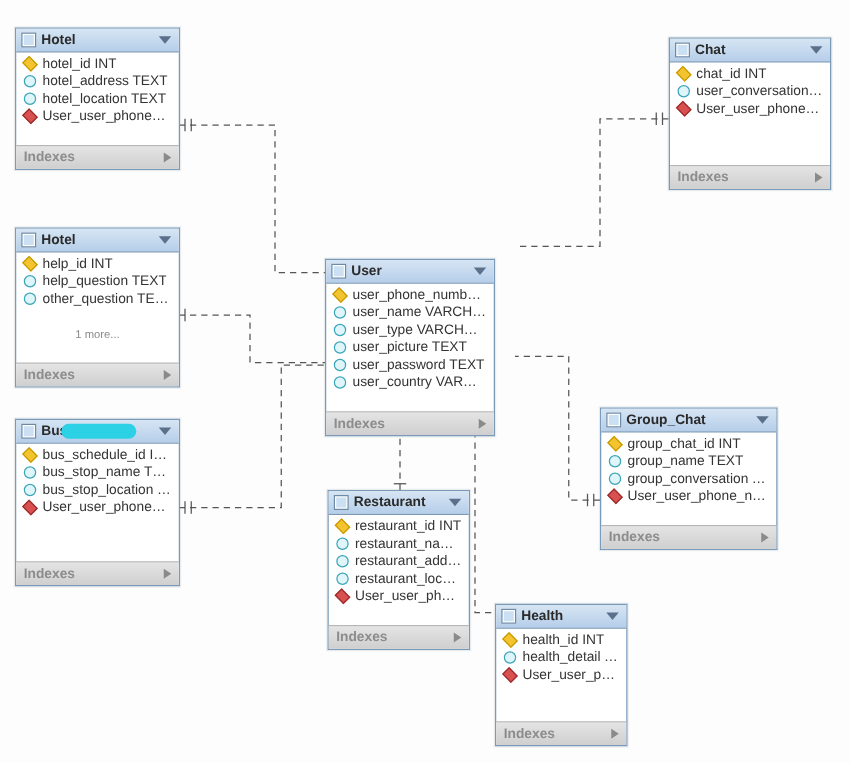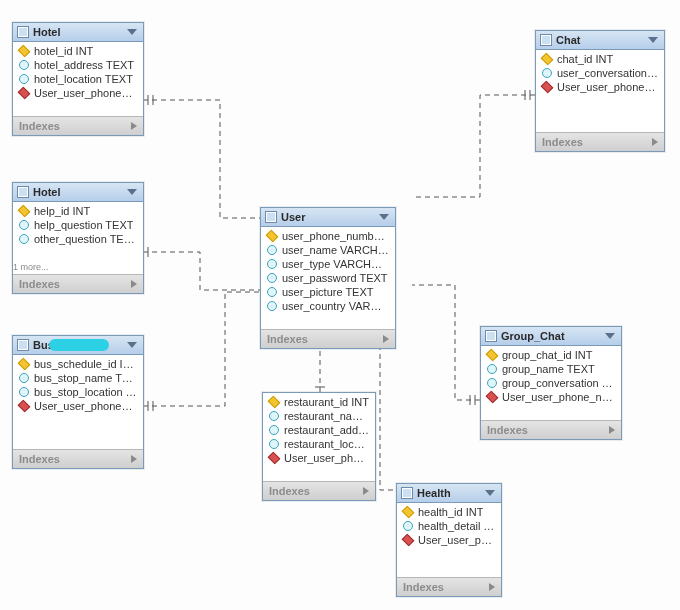--- a/index.html
+++ b/index.html
@@ -11,21 +11,21 @@
   .tri { width:0; height:0; border-left:5px solid transparent; border-right:5px solid transparent; border-top:6px solid #5b718b; }
   .tblicon { width:10px; height:10px; background:#fff; border:1px solid #6d8aa9; display:flex; }
   .tblicon::before { content:""; margin:1px; flex:1; background:linear-gradient(#cbe0f3,#cbe0f3); }
   .fields { padding:2px 0 16px 0; }
   .field { display:flex; align-items:center; gap:5px; padding:1px 6px 1px 6px; white-space:nowrap; overflow:hidden; text-overflow:ellipsis; color:#333; }
   .field span.txt { overflow:hidden; text-overflow:ellipsis; }
   .ico { width:8px; height:8px; flex:0 0 8px; }
   .ico.pk { background:#f4c430; transform:rotate(45deg); border:1px solid #c79a00; width:6px; height:6px; }
   .ico.col { border:1px solid #3aa6b9; border-radius:50%; background:#dff5fa; }
   .ico.fk { background:#d85050; transform:rotate(45deg); width:6px; height:6px; border:1px solid #9a2c2c; }
-  .more { font-size:9px; color:#8a8a8a; text-align:left; padding-bottom:2px; }
+  .more { font-size:9px; color:#8a8a8a; text-align:center; padding-bottom:18px; }
   .indexes { background:linear-gradient(#e4e4e4,#cfcfcf); border-top:1px solid #b7b7b7; color:#8c8c8c; padding:3px 6px; display:flex; align-items:center; justify-content:space-between; font-weight:bold; }
   .indexes .tri2 { width:0; height:0; border-top:4px solid transparent; border-bottom:4px solid transparent; border-left:6px solid #8a8a8a; }
   .redact { position:absolute; background:#2dd1e6; border-radius:8px; }
 </style>
 </head>
 <body>
 <div class="canvas">
 
 <svg class="connectors">
   <g stroke="#555" stroke-dasharray="5,4" fill="none">
@@ -161,38 +161,43 @@
     <div class="field">
           <span class="ico col"></span>
           <span class="txt">user_name VARCHAR(100)</span>
         </div>
     <div class="field">
           <span class="ico col"></span>
           <span class="txt">user_type VARCHAR(45)</span>
         </div>
     <div class="field">
           <span class="ico col"></span>
+          <span class="txt">user_picture TEXT</span>
+        </div>
+    <div class="field">
+          <span class="ico col"></span>
           <span class="txt">user_password TEXT</span>
         </div>
     <div class="field">
           <span class="ico col"></span>
-          <span class="txt">user_picture TEXT</span>
-        </div>
-    <div class="field">
-          <span class="ico col"></span>
           <span class="txt">user_country VARCHAR(1...</span>
         </div>
   </div>
   <div class="indexes">
         <span>Indexes</span>
         <span class="tri2"></span>
       </div>
 </div>
 
 <div class="entity" style="left:262px; top:392px; width:112px;">
+  <div class="entity-header">
+    <span class="tblicon"></span>
+    <span class="title">Restaurant</span>
+    <span class="tri"></span>
+  </div>
   <div class="fields">
     <div class="field">
           <span class="ico pk"></span>
           <span class="txt">restaurant_id INT</span>
         </div>
     <div class="field">
           <span class="ico col"></span>
           <span class="txt">restaurant_name T...</span>
         </div>
     <div class="field">

